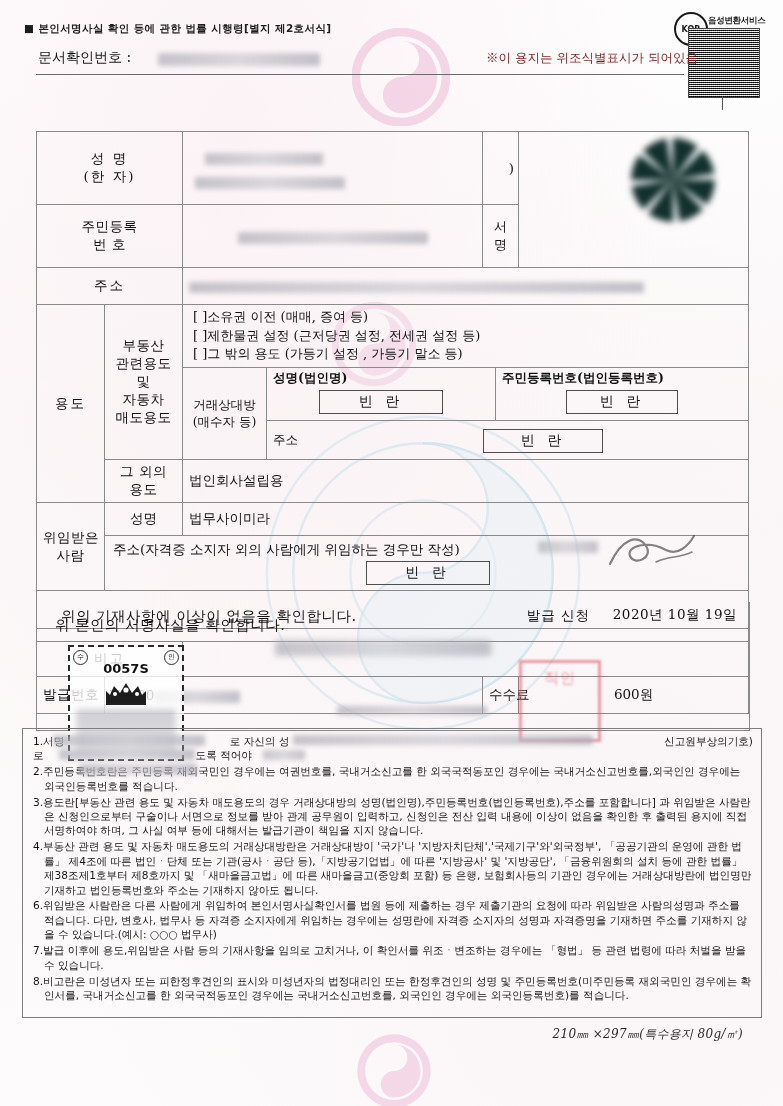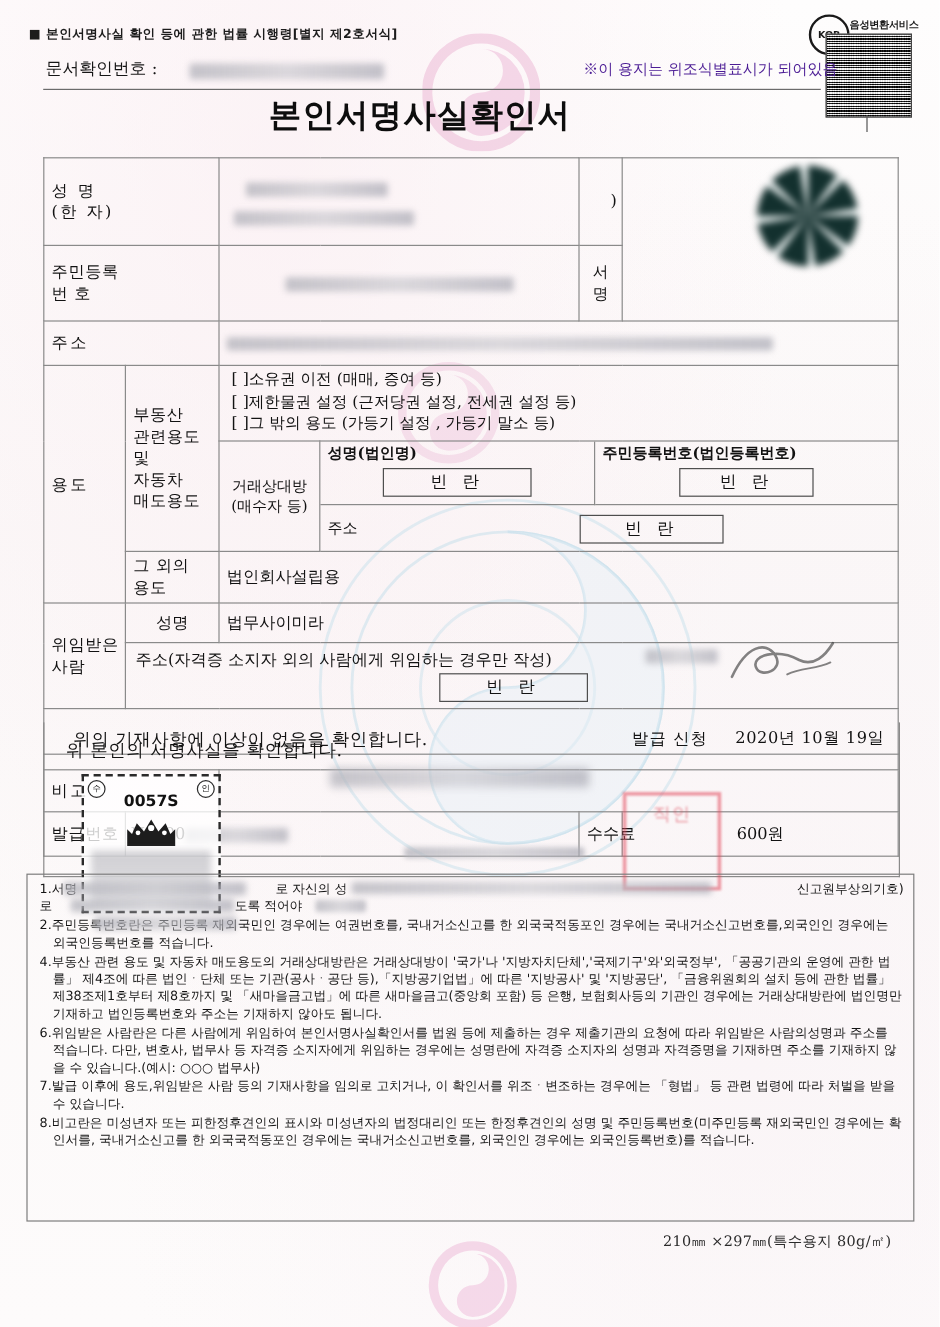--- a/index.html
+++ b/index.html
@@ -127,21 +127,21 @@
   }
   .docnum-redact {
     position: absolute;
     left: 122px; top: 9px;
     width: 162px; height: 13px;
   }
   .forgery-note {
     position: absolute;
     left: 450px; top: 6px;
     font-size: 12.5px;
-    color: #4c1d95;
+    color: #7f1d1d;
     white-space: nowrap;
     font-family: "DejaVu Serif", "Liberation Serif", serif;
   }
   
   .doc-title {
     position: absolute;
     left: 0; top: 78px;
     width: 700px;
     text-align: center;
     font-size: 27px;
@@ -161,21 +161,21 @@
     color: #121212;
     background: transparent;
   }
   .tbl td {
     border: 1px solid #8a8a8a;
     padding: 3px 6px;
     vertical-align: middle;
     background: transparent;
   }
   .lbl {
-    text-align: left;
+    text-align: center;
     white-space: nowrap;
     letter-spacing: 2px;
   }
   .lbl-tight { letter-spacing: 0.5px; }
   .cellpad { padding-left: 9px; }
   .nm-redact { width: 118px; height: 12px; display:inline-block; vertical-align: middle; }
   .nm-redact2 { width: 150px; height: 12px; display:inline-block; vertical-align: middle; }
   .rrn-redact { width: 190px; height: 12px; display:inline-block; vertical-align: middle; }
   .addr-redact { width: 455px; height: 11px; display:inline-block; vertical-align: middle; }
   
@@ -372,20 +372,21 @@
     filter: blur(2.6px);
   }
   
   .paper-spec {
     position: absolute;
     right: 40px; top: 1026px;
     font-size: 12px;
     color: #2a2a2a;
     font-family: "DejaVu Serif", "Liberation Serif", serif;
     letter-spacing: 0.3px;
+    font-style: italic;
   }
 </style>
 </head>
 <body>
 
 <div class="page">
 
   <div class="paper-tint"></div>
 
   <svg class="wm wm-taegeuk-top" viewBox="0 0 100 100">
@@ -418,21 +419,20 @@
     <div class="qr"></div>
     <div class="tick"></div>
   </div>
 
   <div class="docnum-row">
     <span class="docnum-label">문서확인번호 :</span>
     <span class="redact docnum-redact"></span>
     <span class="forgery-note">※이 용지는 위조식별표시가 되어있음</span>
   </div>
 
-  <div class="doc-title">본인서명사실확인서</div>
 
   <table class="tbl">
     <colgroup>
       <col style="width:68px">
       <col style="width:78px">
       <col style="width:84px">
       <col style="width:216px">
       <col style="width:36px">
       <col style="width:230px">
     </colgroup>
@@ -607,20 +607,23 @@
       <span class="redact obscure-2"></span>
       <span style="float:right">신고원부상의기호)</span>
       <span class="redact obscure-3"></span>
       <div><span>로</span><span style="margin-left:152px">도록 적어야</span><span class="redact obscure-4"></span></div>
     </div>
     <div class="note note-obscured">
       <span>2.</span><span>주민등록번호란은 주민등록 재외국민인 경우에는 여권번호를, 국내거소신고를 한 외국국적동포인 경우에는 국내거소신고번호를,외국인인 경우에는 외국인등록번호를 적습니다.</span>
       <span class="redact obscure-5"></span>
     </div>
     <div class="note">
+      <span>3.</span><span>용도란[부동산 관련 용도 및 자동차 매도용도의 경우 거래상대방의 성명(법인명),주민등록번호(법인등록번호),주소를 포함합니다] 과 위임받은 사람란은 신청인으로부터 구술이나 서면으로 정보를 받아 관계 공무원이 입력하고, 신청인은 전산 입력 내용에 이상이 없음을 확인한 후 출력된 용지에 직접 서명하여야 하며, 그 사실 여부 등에 대해서는 발급기관이 책임을 지지 않습니다.</span>
+    </div>
+    <div class="note">
       <span>4.</span><span>부동산 관련 용도 및 자동차 매도용도의 거래상대방란은 거래상대방이 '국가'나 '지방자치단체','국제기구'와'외국정부', 「공공기관의 운영에 관한 법률」 제4조에 따른 법인ㆍ단체 또는 기관(공사ㆍ공단 등),「지방공기업법」에 따른 '지방공사' 및 '지방공단', 「금융위원회의 설치 등에 관한 법률」 제38조제1호부터 제8호까지 및 「새마을금고법」에 따른 새마을금고(중앙회 포함) 등 은행, 보험회사등의 기관인 경우에는 거래상대방란에 법인명만 기재하고 법인등록번호와 주소는 기재하지 않아도 됩니다.</span>
     </div>
     <div class="note">
       <span>6.</span><span>위임받은 사람란은 다른 사람에게 위임하여 본인서명사실확인서를 법원 등에 제출하는 경우 제출기관의 요청에 따라 위임받은 사람의성명과 주소를 적습니다. 다만, 변호사, 법무사 등 자격증 소지자에게 위임하는 경우에는 성명란에 자격증 소지자의 성명과 자격증명을 기재하면 주소를 기재하지 않을 수 있습니다.(예시: ○○○ 법무사)</span>
     </div>
     <div class="note">
       <span>7.</span><span>발급 이후에 용도,위임받은 사람 등의 기재사항을 임의로 고치거나, 이 확인서를 위조ㆍ변조하는 경우에는 「형법」 등 관련 법령에 따라 처벌을 받을 수 있습니다.</span>
     </div>
     <div class="note">
       <span>8.</span><span>비고란은 미성년자 또는 피한정후견인의 표시와 미성년자의 법정대리인 또는 한정후견인의 성명 및 주민등록번호(미주민등록 재외국민인 경우에는 확인서를, 국내거소신고를 한 외국국적동포인 경우에는 국내거소신고번호를, 외국인인 경우에는 외국인등록번호)를 적습니다.</span>

